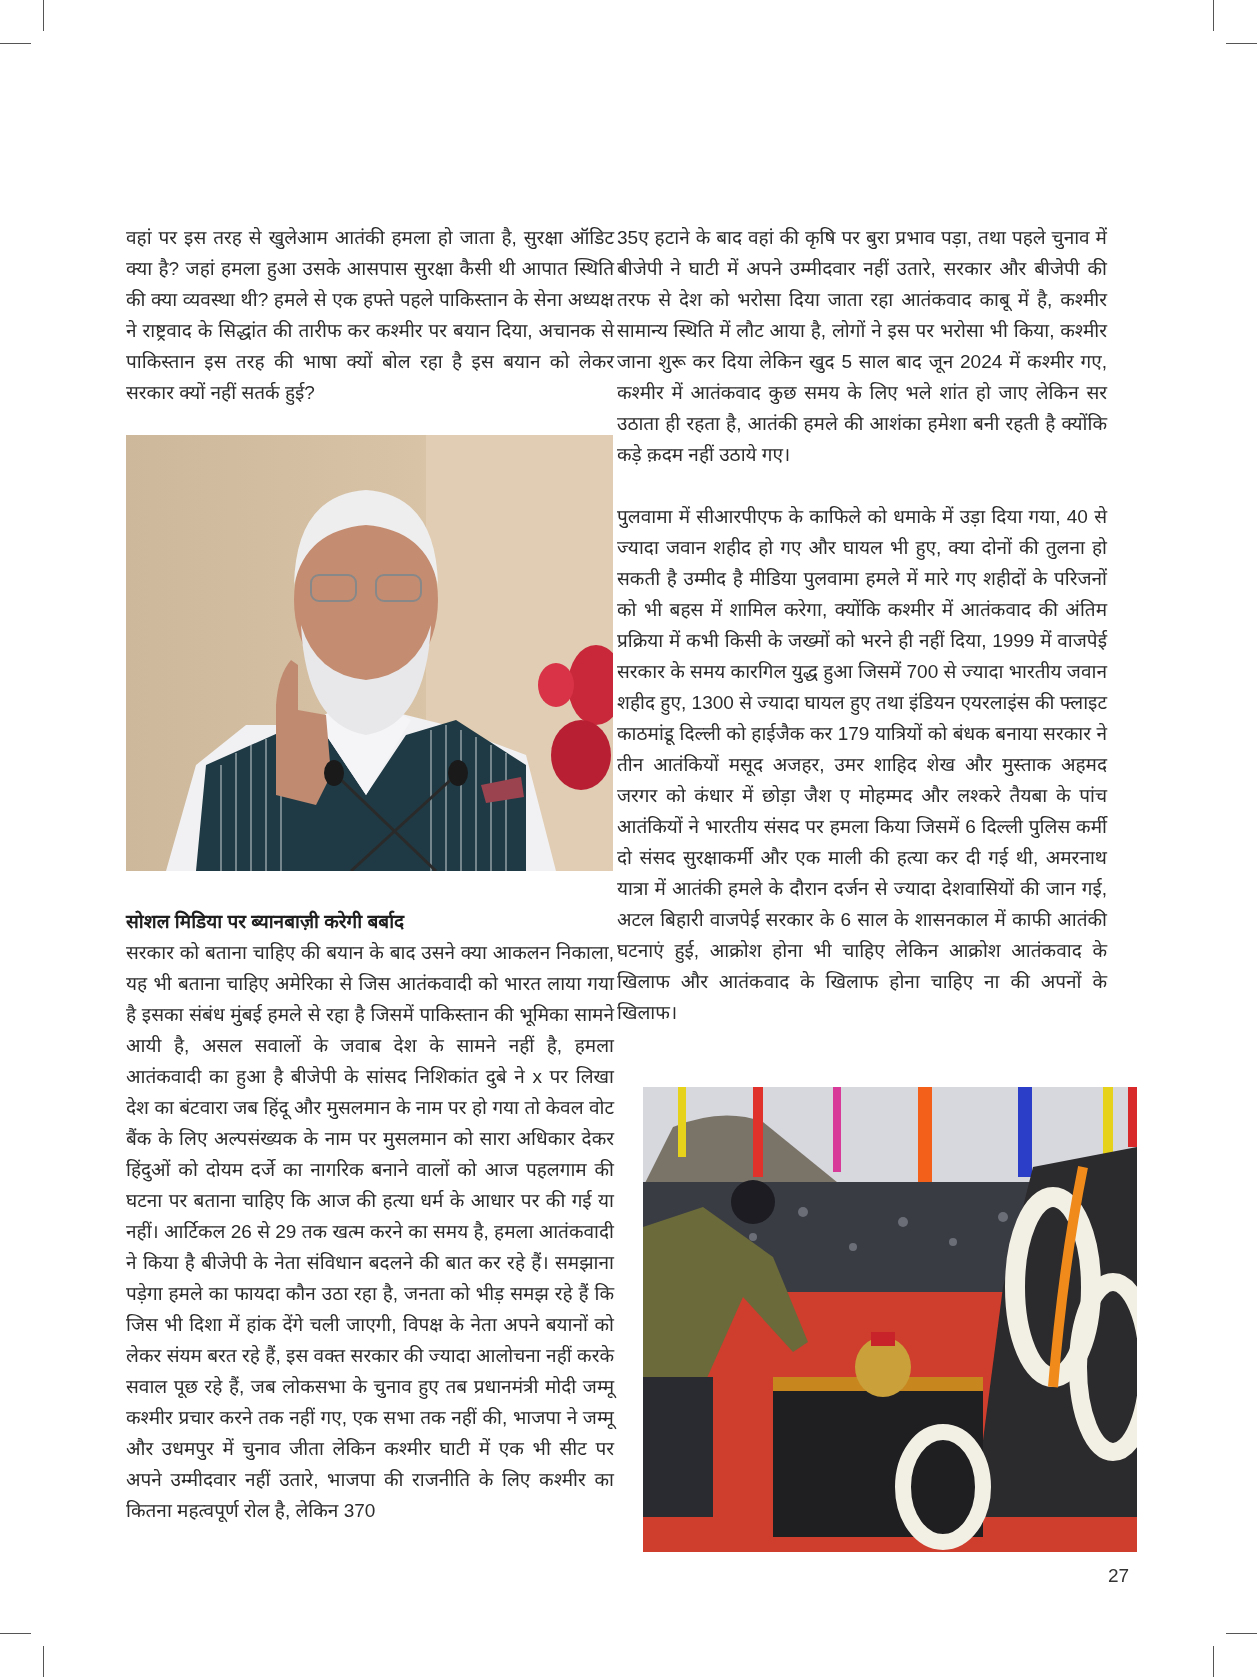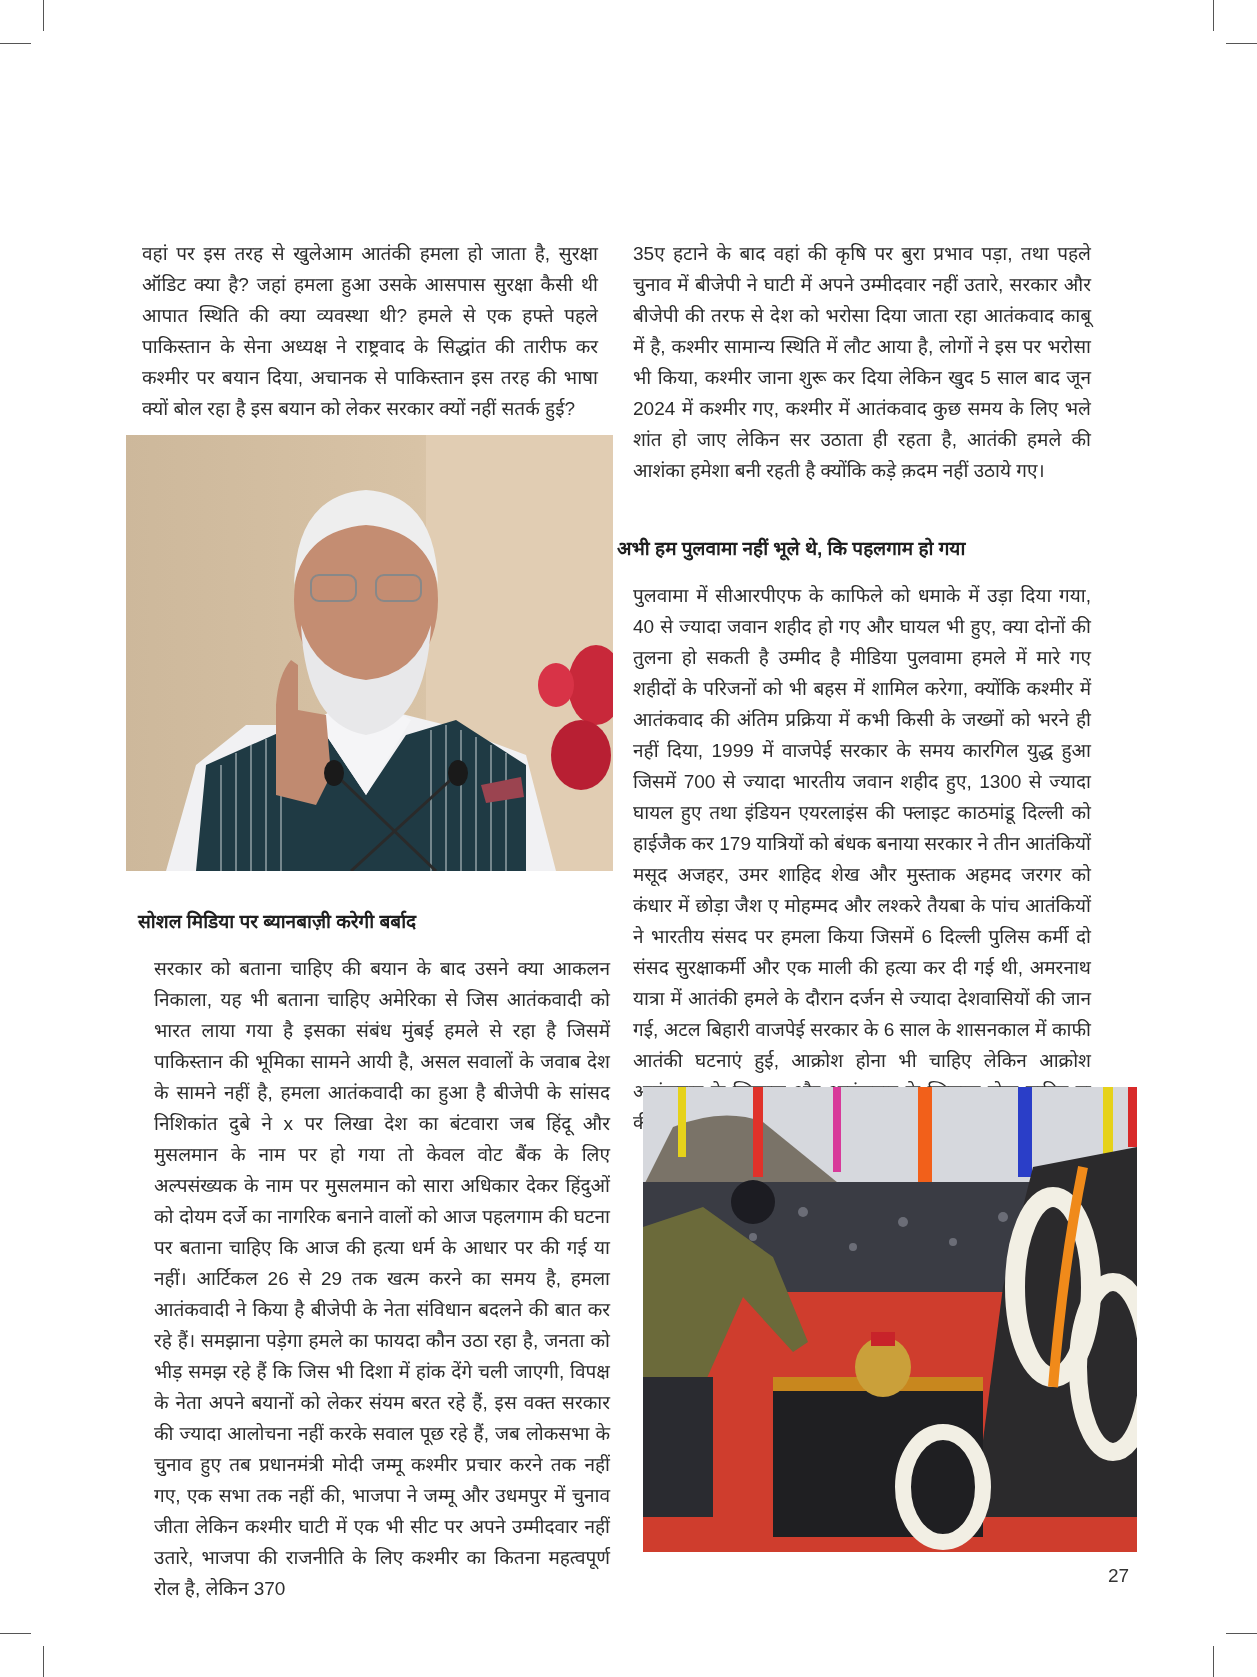--- a/index.html
+++ b/index.html
@@ -6,21 +6,21 @@
   body {
     width: 1257px; height: 1677px; position: relative; overflow: hidden;
     background: #ffffff; color: #2a2a2a;
     font-family: "Liberation Sans", "DejaVu Sans", sans-serif;
   }
   .crop { position: absolute; background: #555; }
   .col { position: absolute; }
   .col-left { left: 126px; top: 222px; width: 488px; }
   .col-right { left: 617px; top: 222px; width: 490px; }
   .para {
-    margin: 16px; font-size: 19px; line-height: 31px; text-align: justify;
+    margin: 0; font-size: 19px; line-height: 31px; text-align: justify;
     text-align-last: left; color: #2b2b2b;
   }
   .heading {
     margin: 0; font-size: 19px; line-height: 31px; font-weight: bold; color: #1f1f1f;
   }
   .photo { position: absolute; overflow: hidden; }
   .photo-modi {
     left: 126px; top: 435px; width: 487px; height: 436px;
     background: linear-gradient(90deg, #cdb89b 0%, #d8c3a6 60%, #e3cfb5 80%, #ddc6ab 100%);
   }
@@ -88,29 +88,28 @@
 
     <line x1="210" y1="340" x2="310" y2="436" stroke="#2a2a2a" stroke-width="3"></line>
     <line x1="330" y1="340" x2="225" y2="436" stroke="#2a2a2a" stroke-width="3"></line>
     <ellipse cx="208" cy="338" rx="10" ry="13" fill="#1a1a1a"></ellipse>
     <ellipse cx="332" cy="338" rx="10" ry="13" fill="#1a1a1a"></ellipse>
 
     <path d="M355 350 L395 342 L398 362 L360 368 Z" fill="#9b4450"></path>
   </svg>
 </div>
 
-<div class="col" style="left:138px; top:906px; width:488px;">
+<div class="col" style="left:126px; top:906px; width:488px;">
   <h2 class="heading">सोशल मिडिया पर ब्यानबाज़ी करेगी बर्बाद</h2>
   <p class="para">सरकार को बताना चाहिए की बयान के बाद उसने क्या आकलन निकाला, यह भी बताना चाहिए अमेरिका से जिस आतंकवादी को भारत लाया गया है इसका संबंध मुंबई हमले से रहा है जिसमें पाकिस्तान की भूमिका सामने आयी है, असल सवालों के जवाब देश के सामने नहीं है, हमला आतंकवादी का हुआ है बीजेपी के सांसद निशिकांत दुबे ने x पर लिखा देश का बंटवारा जब हिंदू और मुसलमान के नाम पर हो गया तो केवल वोट बैंक के लिए अल्पसंख्यक के नाम पर मुसलमान को सारा अधिकार देकर हिंदुओं को दोयम दर्जे का नागरिक बनाने वालों को आज पहलगाम की घटना पर बताना चाहिए कि आज की हत्या धर्म के आधार पर की गई या नहीं। आर्टिकल 26 से 29 तक खत्म करने का समय है, हमला आतंकवादी ने किया है बीजेपी के नेता संविधान बदलने की बात कर रहे हैं। समझाना पड़ेगा हमले का फायदा कौन उठा रहा है, जनता को भीड़ समझ रहे हैं कि जिस भी दिशा में हांक देंगे चली जाएगी, विपक्ष के नेता अपने बयानों को लेकर संयम बरत रहे हैं, इस वक्त सरकार की ज्यादा आलोचना नहीं करके सवाल पूछ रहे हैं, जब लोकसभा के चुनाव हुए तब प्रधानमंत्री मोदी जम्मू कश्मीर प्रचार करने तक नहीं गए, एक सभा तक नहीं की, भाजपा ने जम्मू और उधमपुर में चुनाव जीता लेकिन कश्मीर घाटी में एक भी सीट पर अपने उम्मीदवार नहीं उतारे, भाजपा की राजनीति के लिए कश्मीर का कितना महत्वपूर्ण रोल है, लेकिन 370</p>
 </div>
 
 <div class="col col-right">
   <p class="para">35ए हटाने के बाद वहां की कृषि पर बुरा प्रभाव पड़ा, तथा पहले चुनाव में बीजेपी ने घाटी में अपने उम्मीदवार नहीं उतारे, सरकार और बीजेपी की तरफ से देश को भरोसा दिया जाता रहा आतंकवाद काबू में है, कश्मीर सामान्य स्थिति में लौट आया है, लोगों ने इस पर भरोसा भी किया, कश्मीर जाना शुरू कर दिया लेकिन खुद 5 साल बाद जून 2024 में कश्मीर गए, कश्मीर में आतंकवाद कुछ समय के लिए भले शांत हो जाए लेकिन सर उठाता ही रहता है, आतंकी हमले की आशंका हमेशा बनी रहती है क्योंकि कड़े क़दम नहीं उठाये गए।</p>
   <div style="height:31px;"></div>
-  <h2 class="heading">अभी हम पुलवामा नहीं भूले थे, कि पहलगाम हो गया</h2>
   <p class="para">पुलवामा में सीआरपीएफ के काफिले को धमाके में उड़ा दिया गया, 40 से ज्यादा जवान शहीद हो गए और घायल भी हुए, क्या दोनों की तुलना हो सकती है उम्मीद है मीडिया पुलवामा हमले में मारे गए शहीदों के परिजनों को भी बहस में शामिल करेगा, क्योंकि कश्मीर में आतंकवाद की अंतिम प्रक्रिया में कभी किसी के जख्मों को भरने ही नहीं दिया, 1999 में वाजपेई सरकार के समय कारगिल युद्ध हुआ जिसमें 700 से ज्यादा भारतीय जवान शहीद हुए, 1300 से ज्यादा घायल हुए तथा इंडियन एयरलाइंस की फ्लाइट काठमांडू दिल्ली को हाईजैक कर 179 यात्रियों को बंधक बनाया सरकार ने तीन आतंकियों मसूद अजहर, उमर शाहिद शेख और मुस्ताक अहमद जरगर को कंधार में छोड़ा जैश ए मोहम्मद और लश्करे तैयबा के पांच आतंकियों ने भारतीय संसद पर हमला किया जिसमें 6 दिल्ली पुलिस कर्मी दो संसद सुरक्षाकर्मी और एक माली की हत्या कर दी गई थी, अमरनाथ यात्रा में आतंकी हमले के दौरान दर्जन से ज्यादा देशवासियों की जान गई, अटल बिहारी वाजपेई सरकार के 6 साल के शासनकाल में काफी आतंकी घटनाएं हुई, आक्रोश होना भी चाहिए लेकिन आक्रोश आतंकवाद के खिलाफ और आतंकवाद के खिलाफ होना चाहिए ना की अपनों के खिलाफ।</p>
 </div>
 
 <div class="photo photo-memorial">
   <svg width="494" height="465" viewBox="0 0 494 465">
     <rect x="0" y="0" width="494" height="110" fill="#d6d8dd"></rect>
 
     <path d="M0 100 L30 40 Q80 20 120 35 L200 100 Z" fill="#7a7368"></path>
 
     <rect x="35" y="0" width="8" height="70" fill="#e6d21a"></rect>

